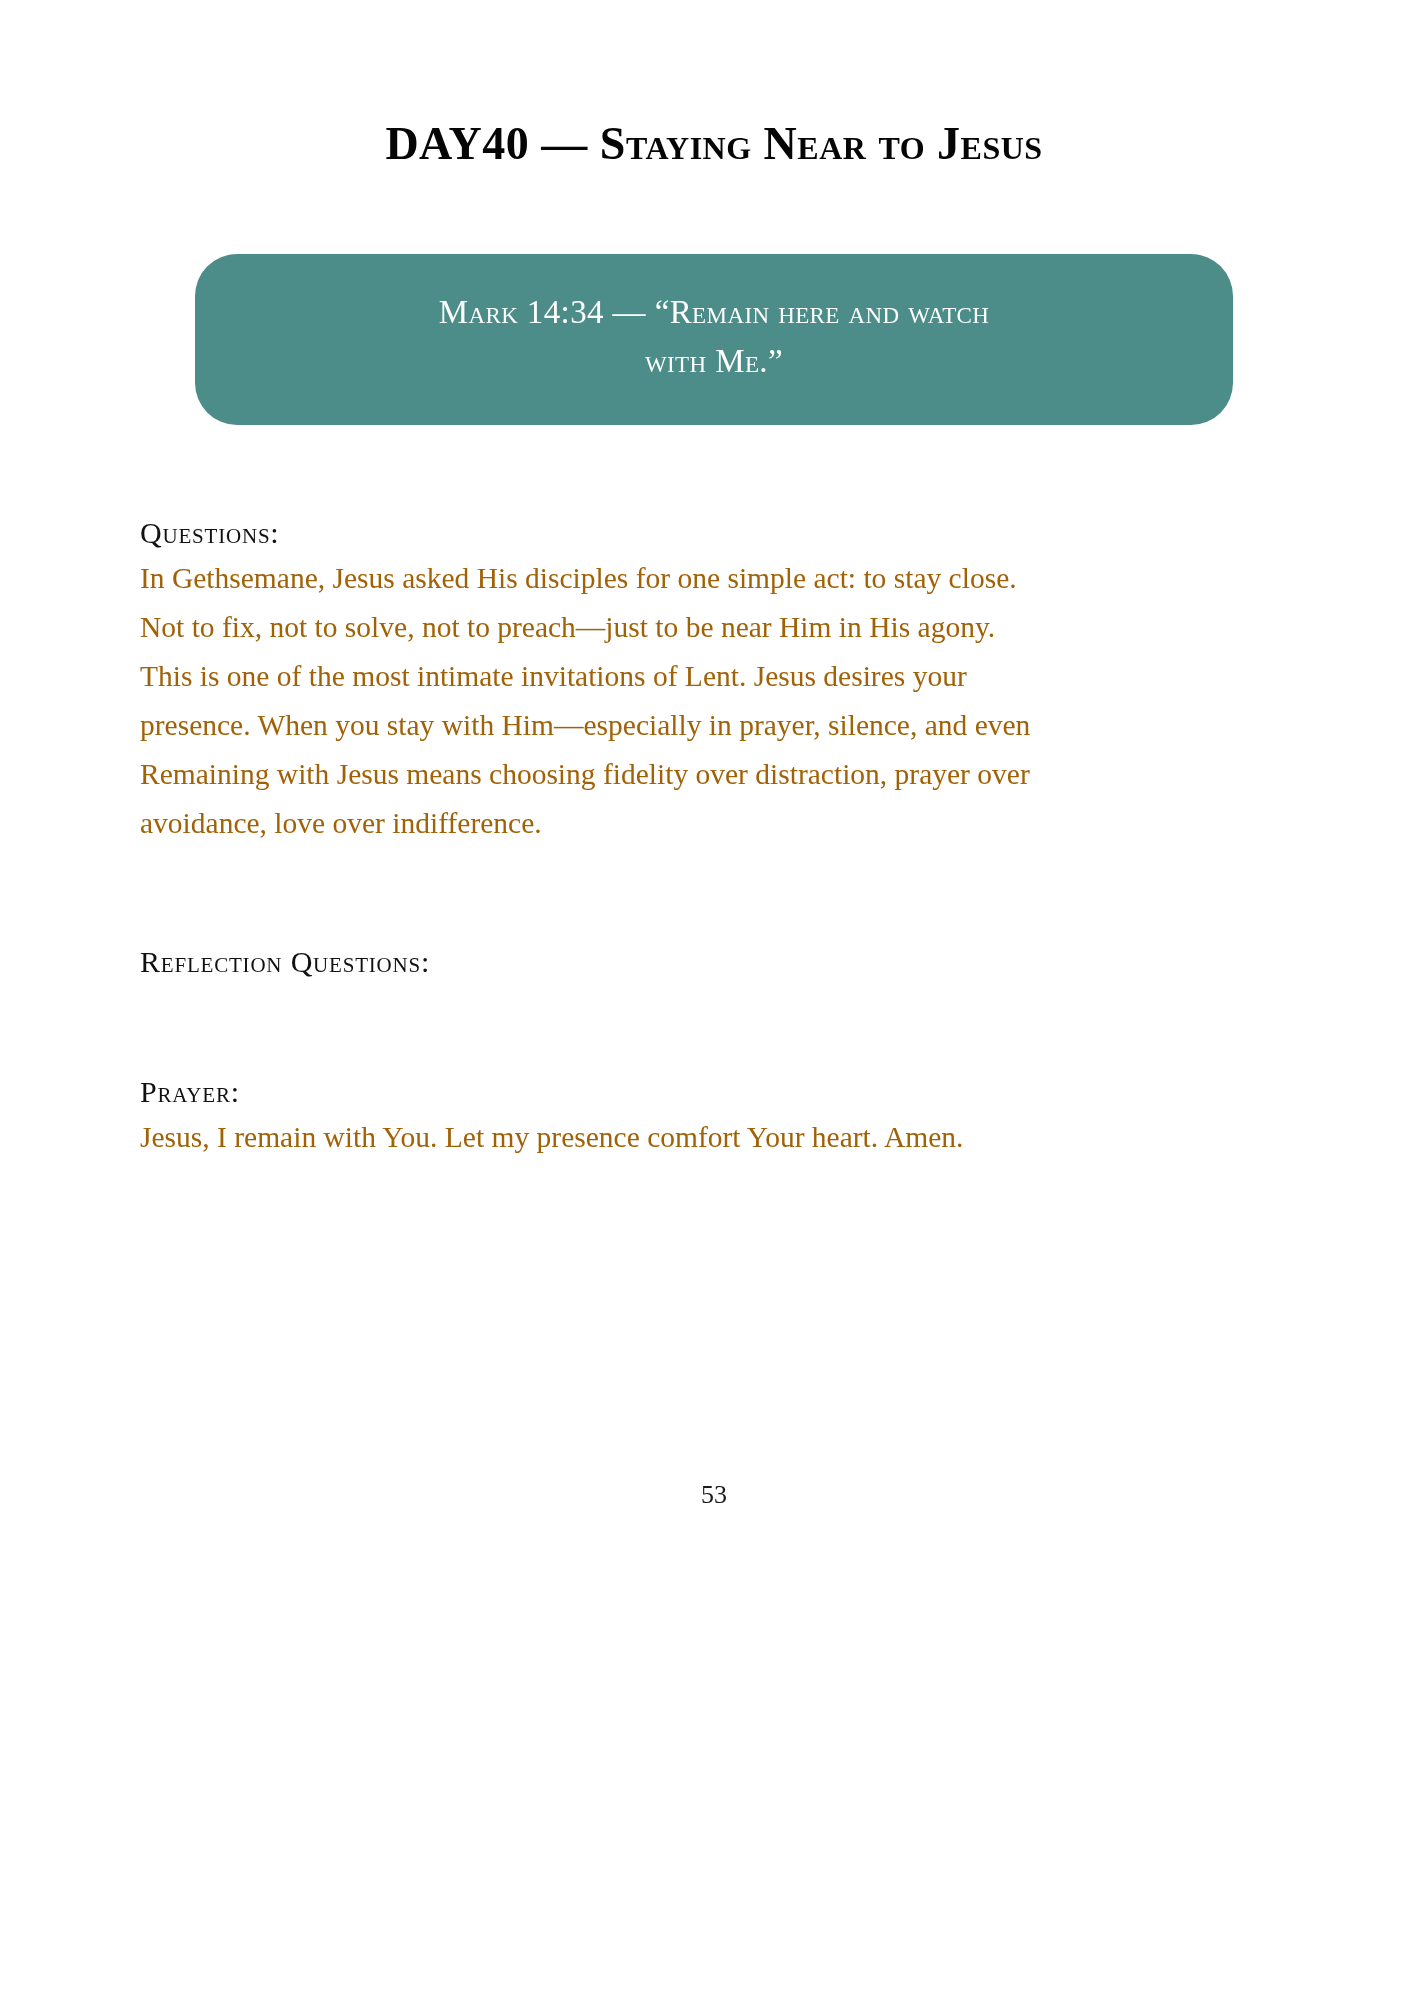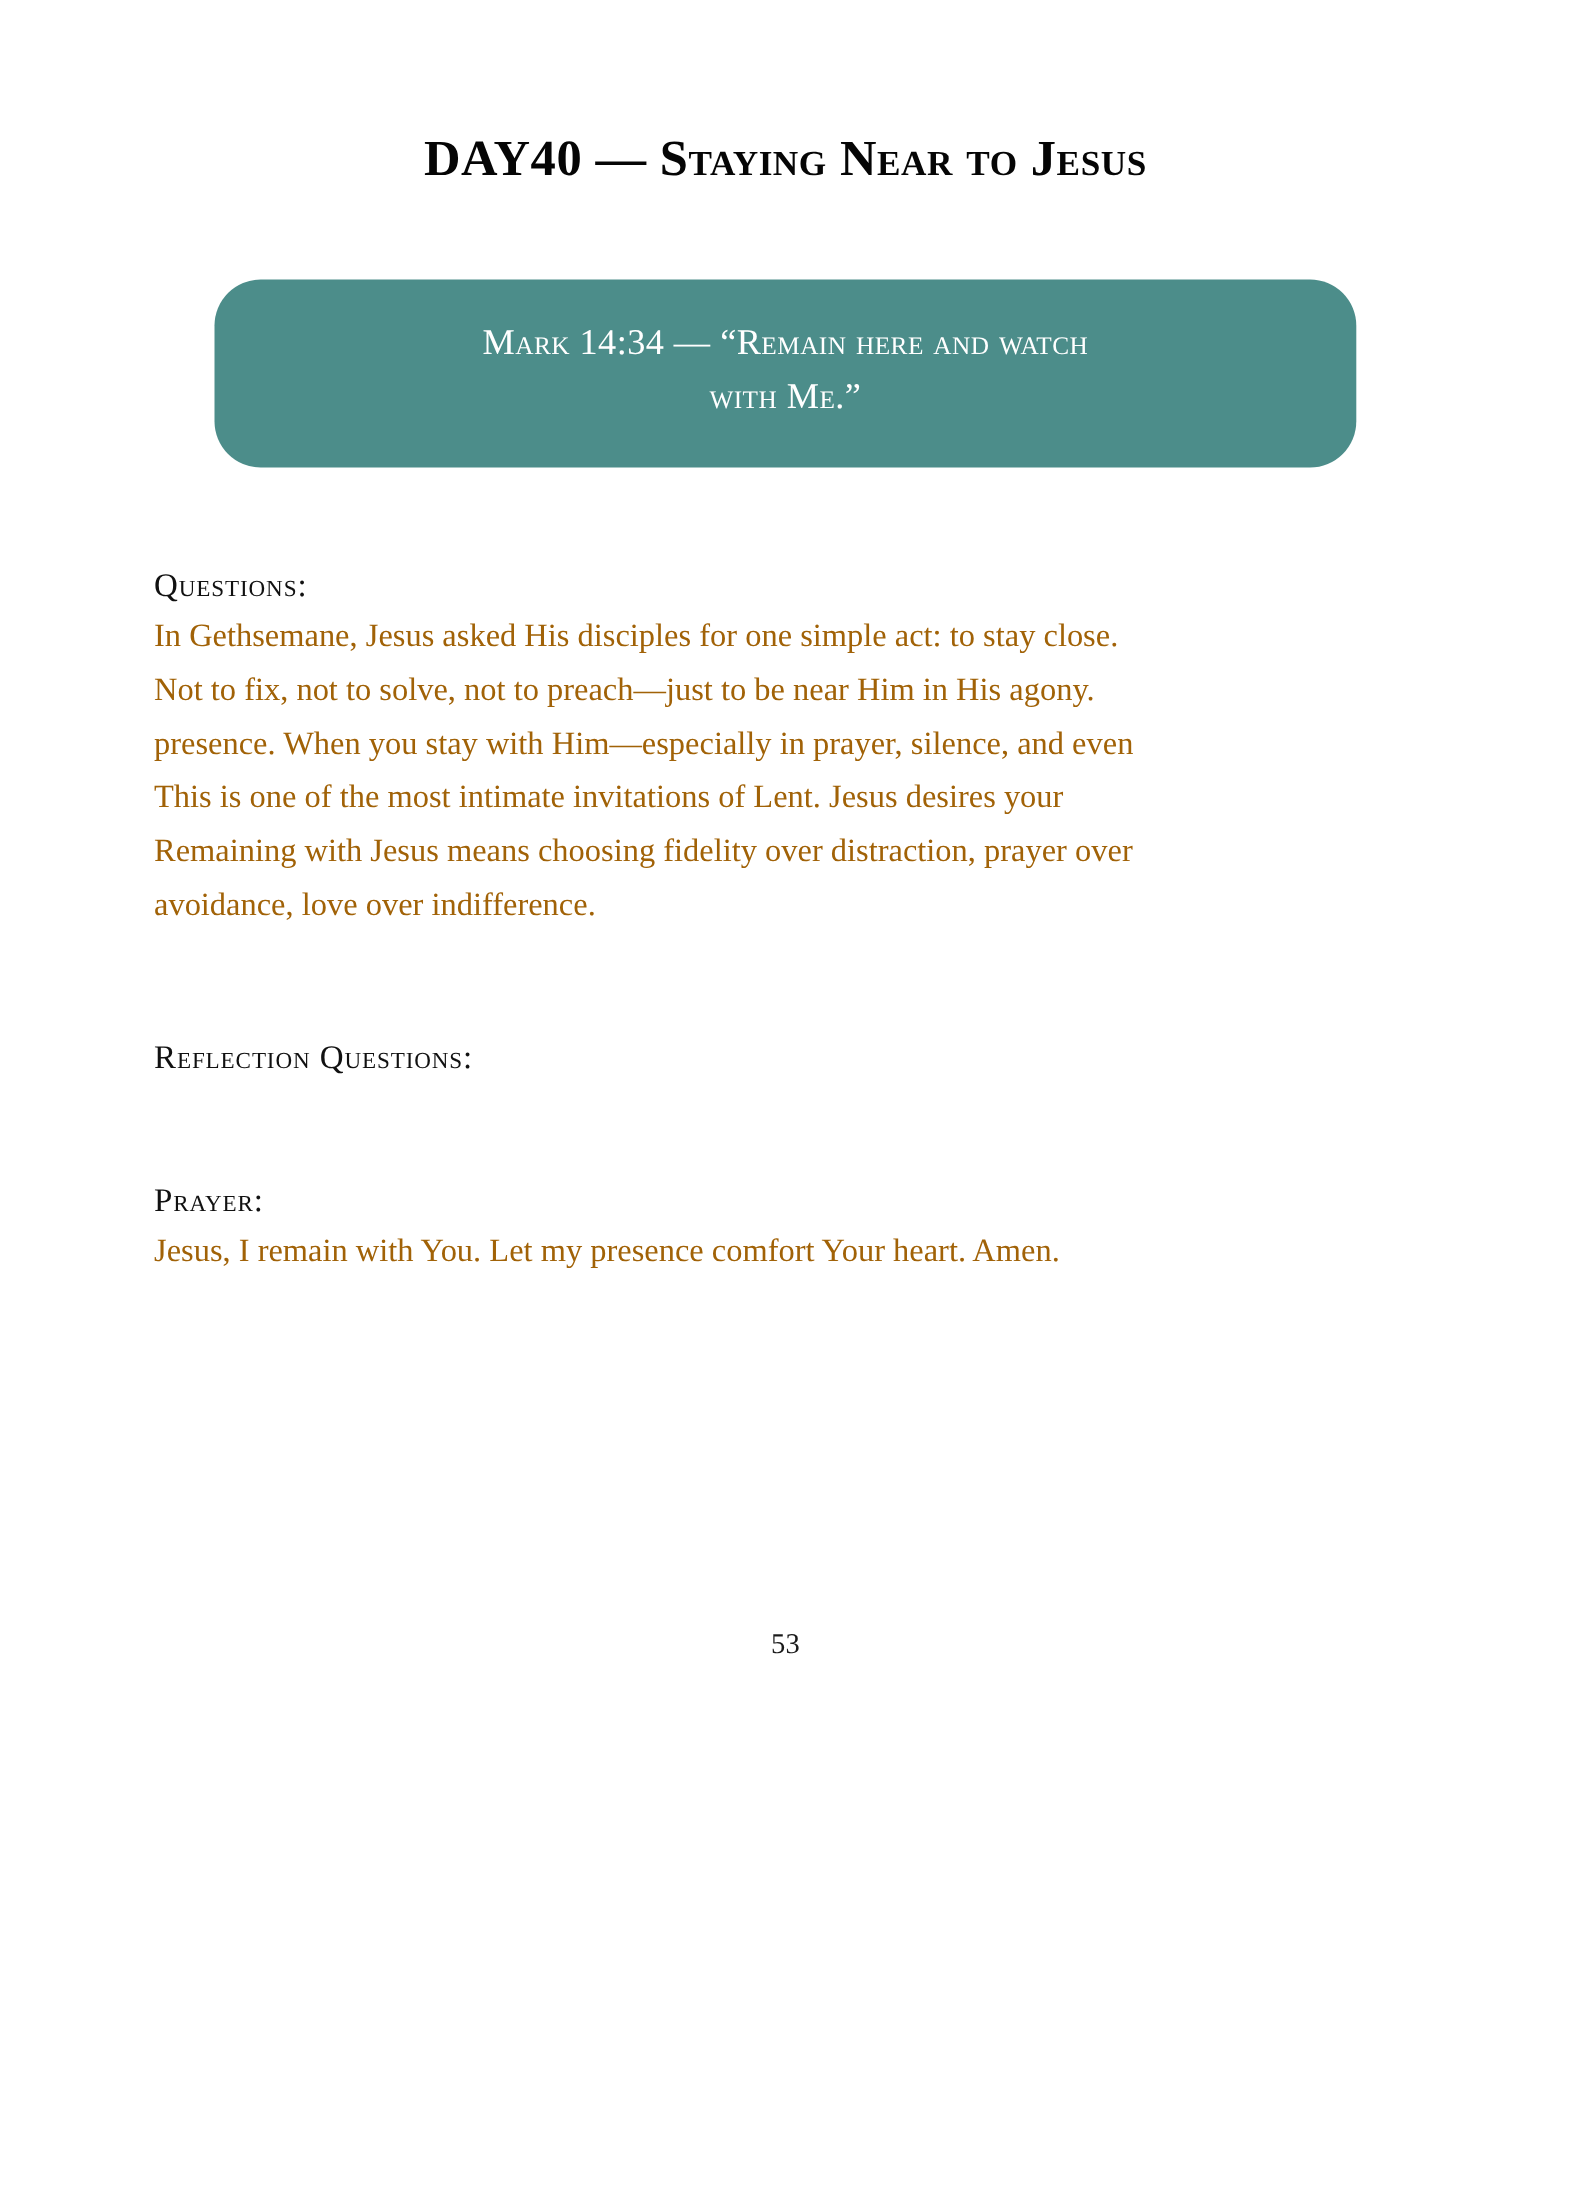--- a/index.html
+++ b/index.html
@@ -122,22 +122,22 @@
       <span>with Me.”</span>
     </div>
   </div>
 
   <div class="content">
 
     <div>
       <p class="section-heading">Questions:</p>
       <p class="body-line">In Gethsemane, Jesus asked His disciples for one simple act: to stay close.</p>
       <p class="body-line">Not to fix, not to solve, not to preach—just to be near Him in His agony.</p>
+      <p class="body-line">This is one of the most intimate invitations of Lent. Jesus desires your</p>
       <p class="body-line">presence. When you stay with Him—especially in prayer, silence, and even</p>
-      <p class="body-line">This is one of the most intimate invitations of Lent. Jesus desires your</p>
       <p class="body-line">Remaining with Jesus means choosing fidelity over distraction, prayer over</p>
       <p class="body-line">avoidance, love over indifference.</p>
     </div>
 
     <div class="section-gap-large"></div>
 
     <div>
       <p class="section-heading">Reflection Questions:</p>
     </div>
 

